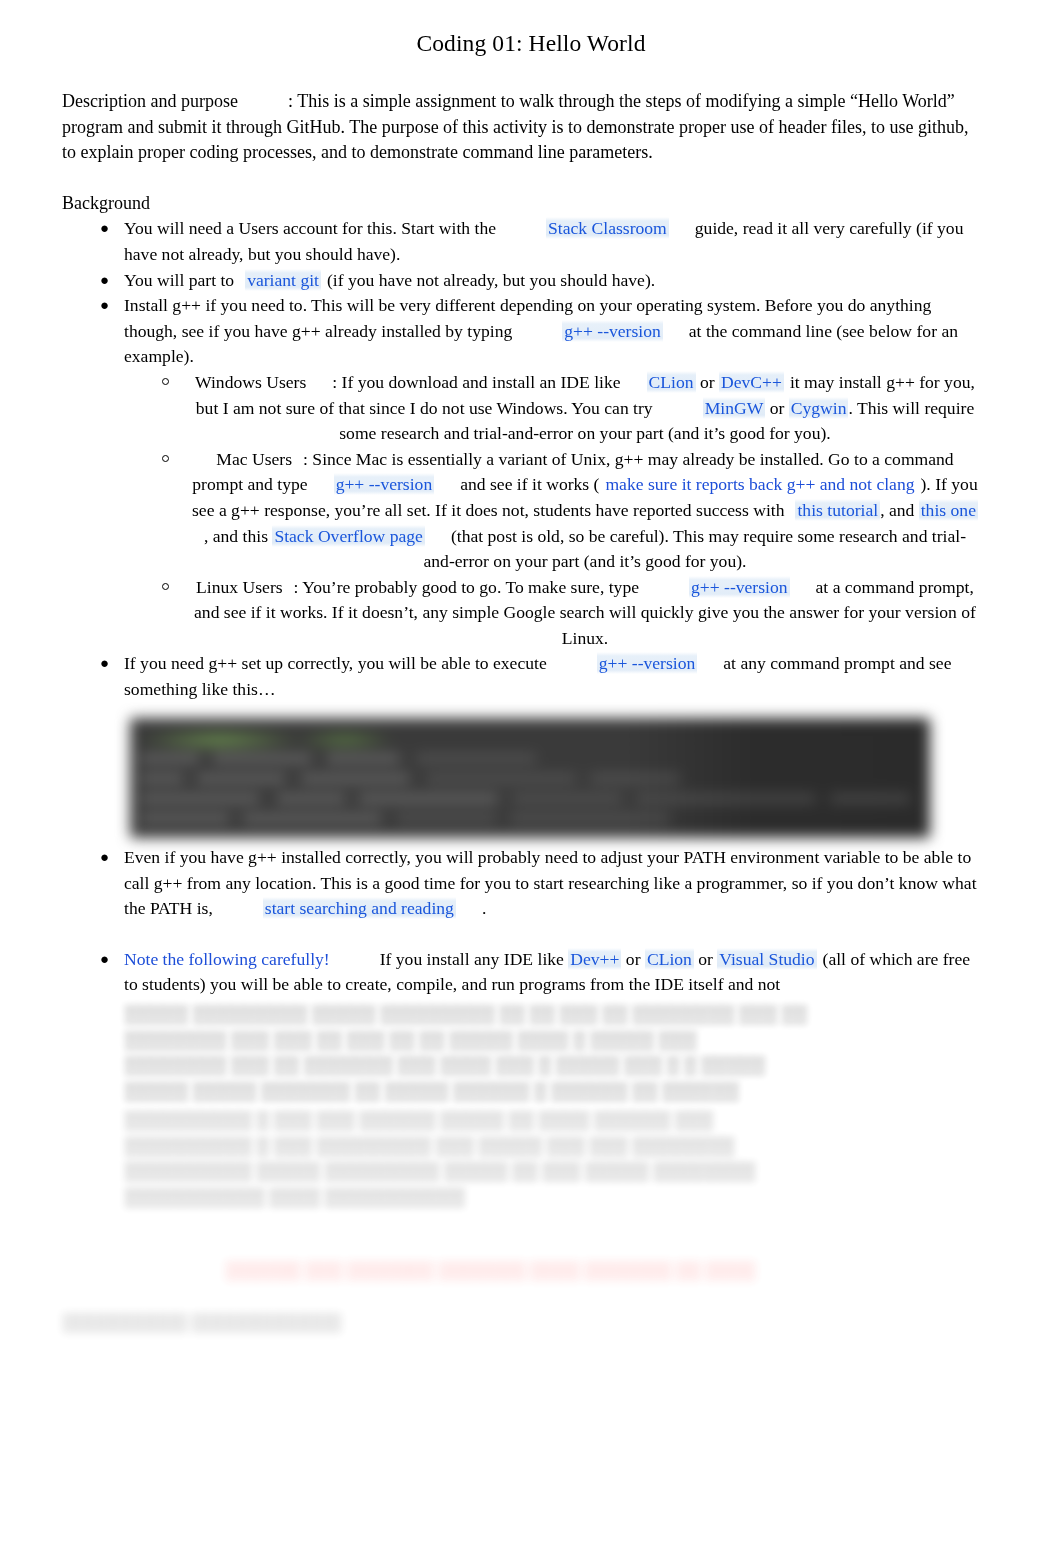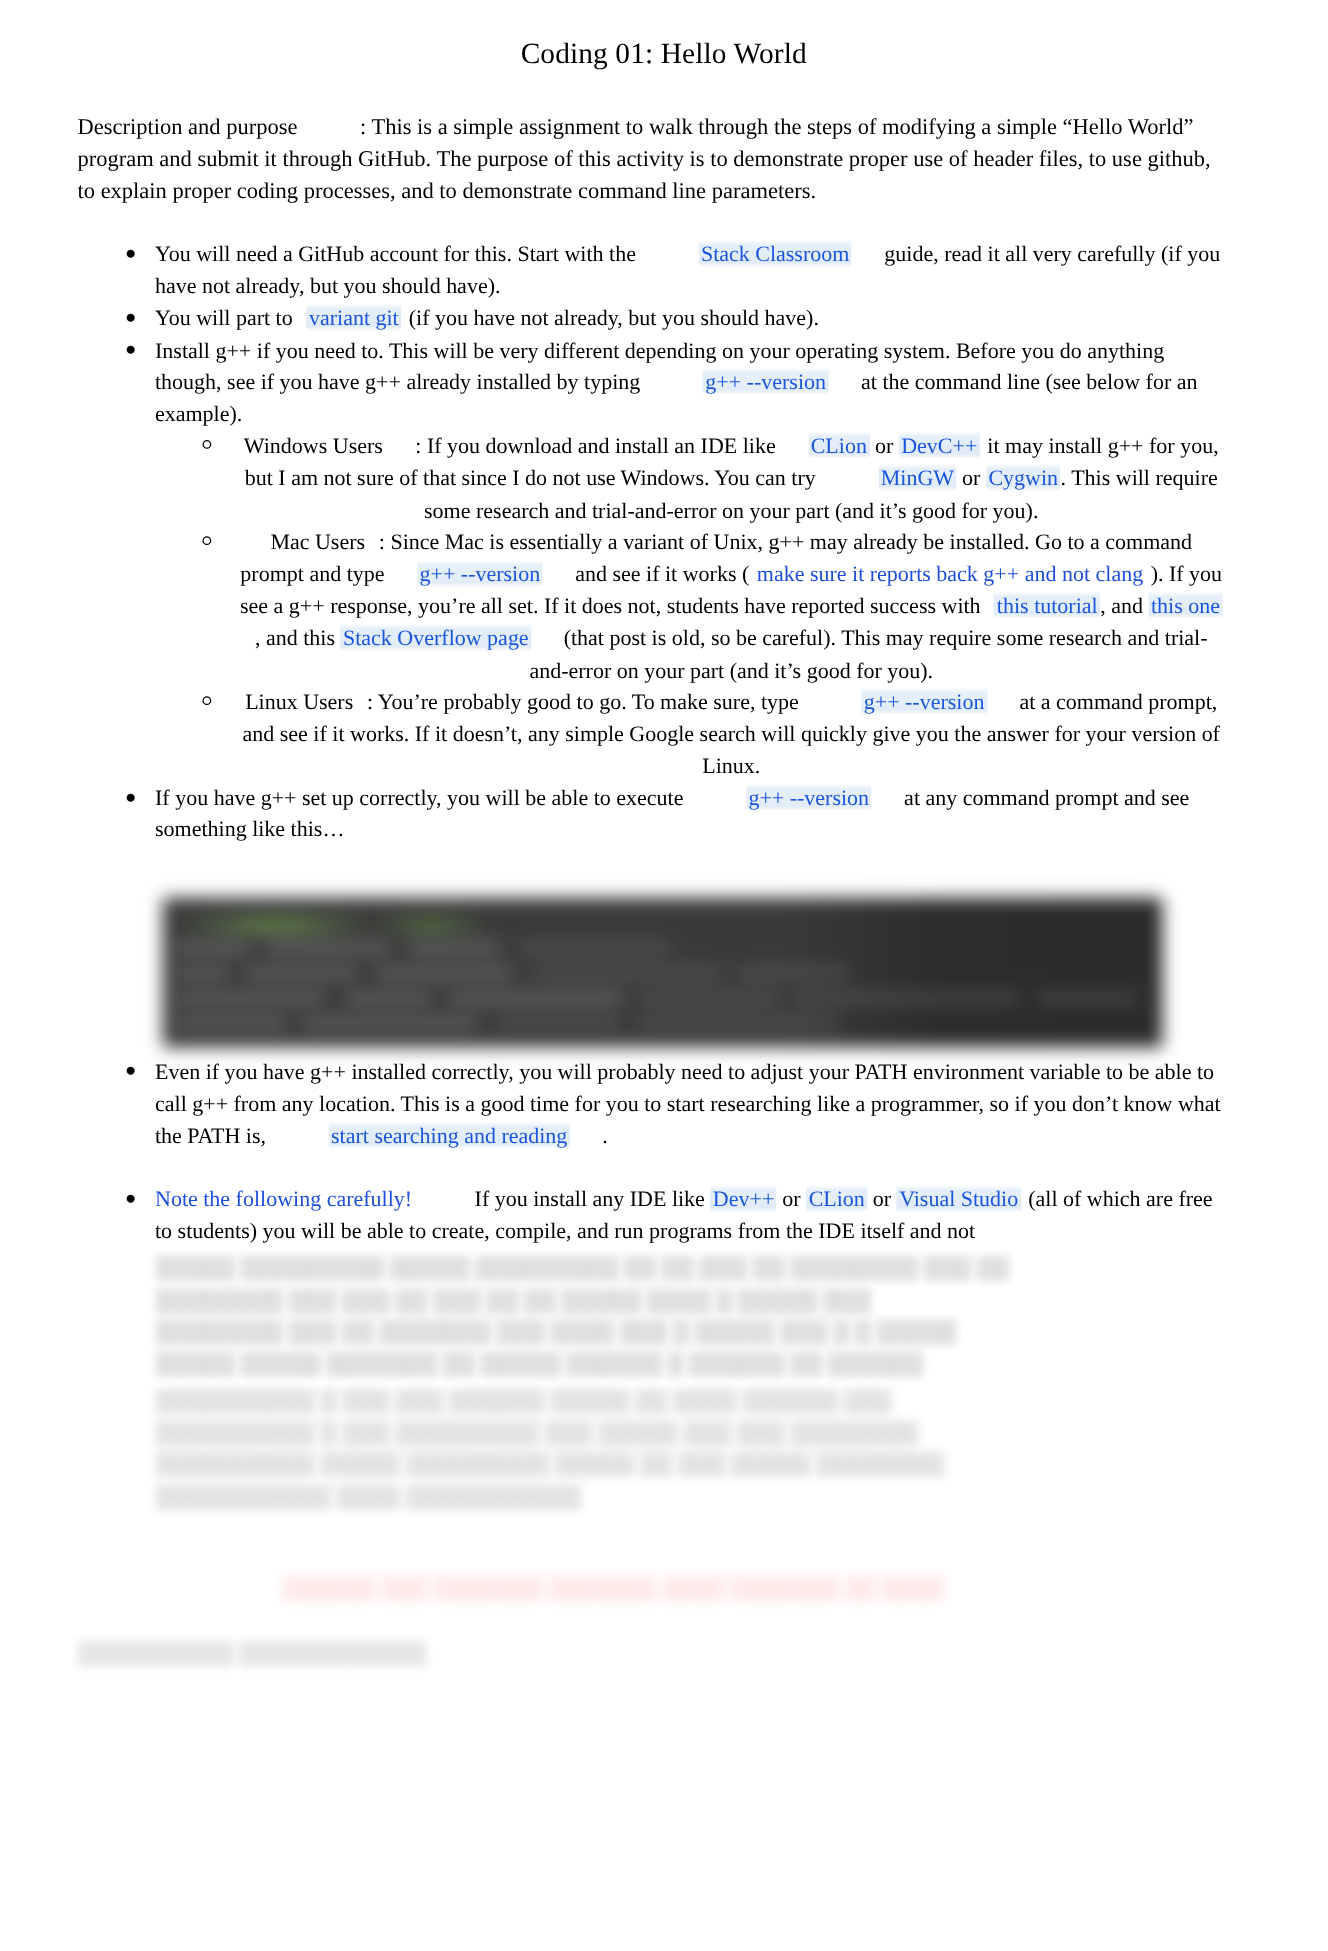--- a/index.html
+++ b/index.html
@@ -157,25 +157,26 @@
 <div class="page">
 
   <div class="doc-title">Coding 01: Hello World</div>
 
   <div class="body-wrap">
 
     <p class="para"><span class="lbl">Description and purpose</span><span class="sp-wide"></span><span>: This is a simple assignment to walk through the steps of modifying a simple “Hello World” program and submit it through GitHub. The purpose of this activity is to demonstrate proper use of header files, to use github, to explain proper coding processes, and to demonstrate command line parameters.</span></p>
 
     <div class="gap-sm"></div>
 
+    <p class="para">Background</p>
 
     <ul class="lvl1">
 
       <li>
-        <span class="bullet">●</span><span>You will need a GitHub account for this. Start with the</span><span class="sp-wide"></span><span class="link">Stack Classroom</span><span class="sp-med"></span><span>guide, read it all very carefully (if you have not already, but you should have).</span>
+        <span class="bullet">●</span><span>You will need a Users account for this. Start with the</span><span class="sp-wide"></span><span class="link">Stack Classroom</span><span class="sp-med"></span><span>guide, read it all very carefully (if you have not already, but you should have).</span>
       </li>
 
       <li>
         <span class="bullet">●</span><span>You will part to</span><span class="sp-sm"></span><span class="link">variant git</span><span class="sp-xs"></span><span>(if you have not already, but you should have).</span>
       </li>
 
       <li>
         <span class="bullet">●</span><span>Install  g++  if you need to. This will be very different depending on your operating system. Before you do anything though, see if you have g++ already installed by typing</span><span class="sp-wide"></span><span class="code-link">g++ --version</span><span class="sp-med"></span><span>at the command line (see below for an example).</span>
 
         <ul class="lvl2">
@@ -189,21 +190,21 @@
           </li>
 
           <li>
             <span class="bullet-o"></span><span>Linux Users</span><span class="sp-sm"></span><span>: You’re probably good to go. To make sure, type</span><span class="sp-wide"></span><span class="code-link">g++ --version</span><span class="sp-med"></span><span>at a command prompt, and see if it works. If it doesn’t, any simple Google search will quickly give you the answer for your version of Linux.</span>
           </li>
 
         </ul>
       </li>
 
       <li>
-        <span class="bullet">●</span><span>If you have g++ set up correctly, you will be able to execute</span><span class="sp-wide"></span><span class="code-link">g++ --version</span><span class="sp-med"></span><span>at any command prompt and see something like this…</span>
+        <span class="bullet">●</span><span>If you need g++ set up correctly, you will be able to execute</span><span class="sp-wide"></span><span class="code-link">g++ --version</span><span class="sp-med"></span><span>at any command prompt and see something like this…</span>
       </li>
     </ul>
   </div>
 
   <div class="terminal-shot">
     <div class="tline" style="left:10px;  top:36px;  width:60px;"></div>
     <div class="tline" style="left:82px;  top:36px;  width:100px;"></div>
     <div class="tline" style="left:196px; top:36px;  width:74px;"></div>
     <div class="tline dim" style="left:286px; top:36px; width:120px;"></div>
     <div class="tline" style="left:10px;  top:56px;  width:44px;"></div>

